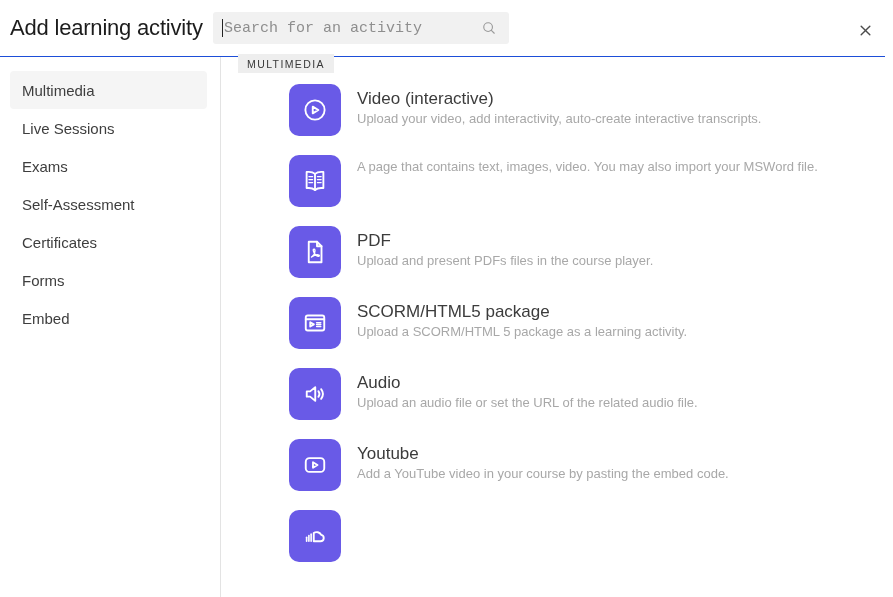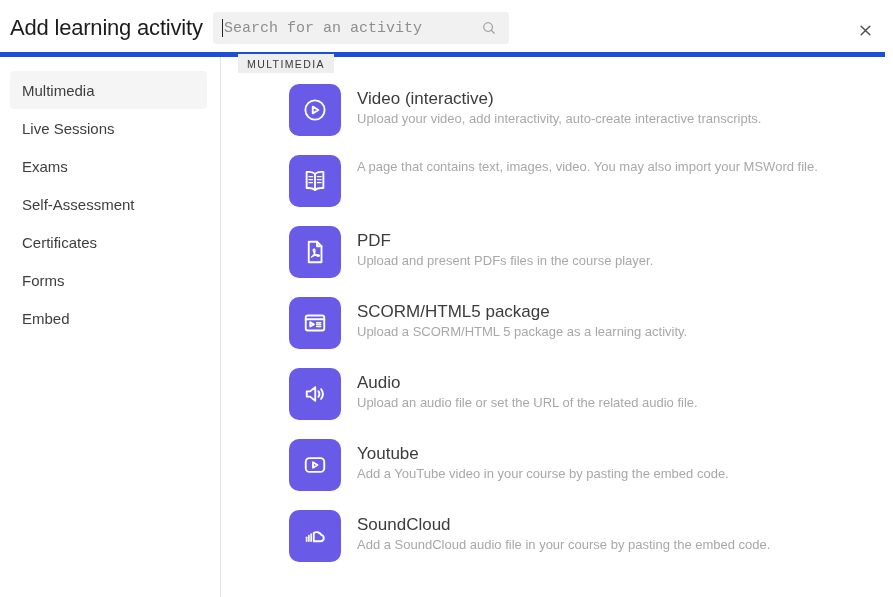--- a/index.html
+++ b/index.html
@@ -10,21 +10,21 @@
     position: relative;
     width: 893px; height: 597px;
     background: #fff;
   }
 
   
   .modal-header {
     position: absolute; top: 0; left: 0; right: 8px;
     height: 57px;
     background: #fff;
-    border-bottom: 5px solid #1d4ed8;
+    border-bottom: 1px solid #1d4ed8;
   }
   .modal-title {
     position: absolute; left: 10px; top: 15px;
     font-size: 22px; font-weight: 400; color: #1c1c1c;
     letter-spacing: -0.2px;
     white-space: nowrap;
   }
   .search-box {
     position: absolute; left: 213px; top: 12px;
     width: 296px; height: 32px;
@@ -267,21 +267,17 @@
 
       <div class="activity">
         <div class="icon-box">
           <svg width="30" height="30" viewBox="0 0 24 24" fill="none" stroke="#fff" stroke-width="1.5" stroke-linecap="round" stroke-linejoin="round">
             <path stroke-width="1.3" d="M5.3 13v3.2"></path>
             <path stroke-width="1.3" d="M7.1 11.6v4.6"></path>
             <path stroke-width="1.3" d="M8.9 10.5v5.7"></path>
             <path d="M11 16.2h5.4a2.6 2.6 0 0 0 .5-5.15A4.1 4.1 0 0 0 11 9.6Z"></path>
           </svg>
         </div>
-        <div class="activity-text">
-          <div class="activity-title">SoundCloud</div>
-          <div class="activity-desc">Add a SoundCloud audio file in your course by pasting the embed code.</div>
-        </div>
       </div>
 
   </main>
 
 </div>
 
 </body></html>

